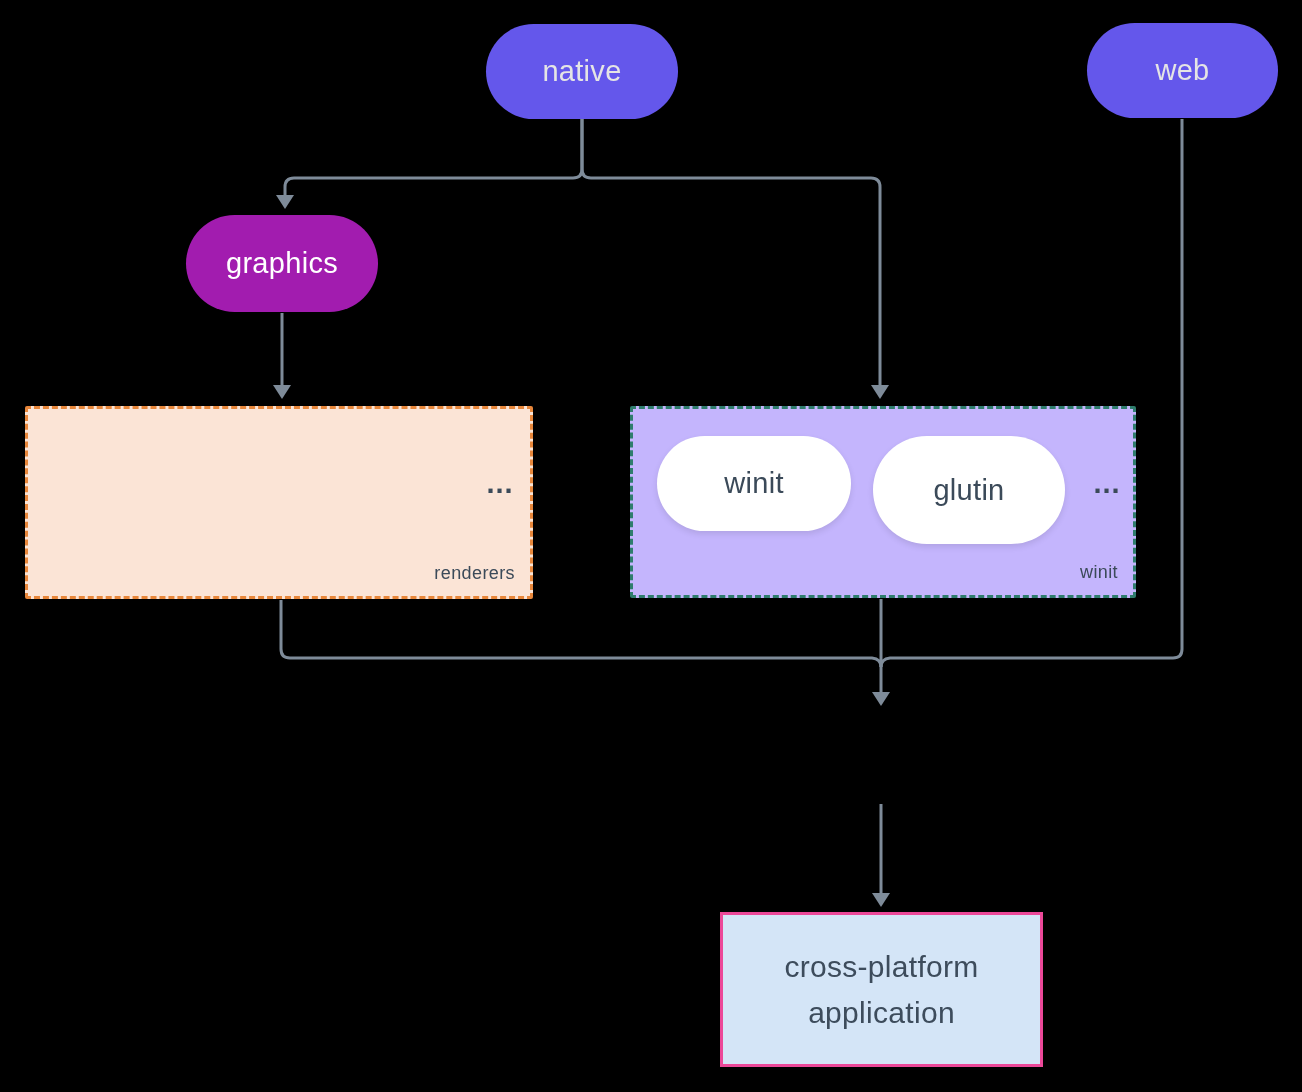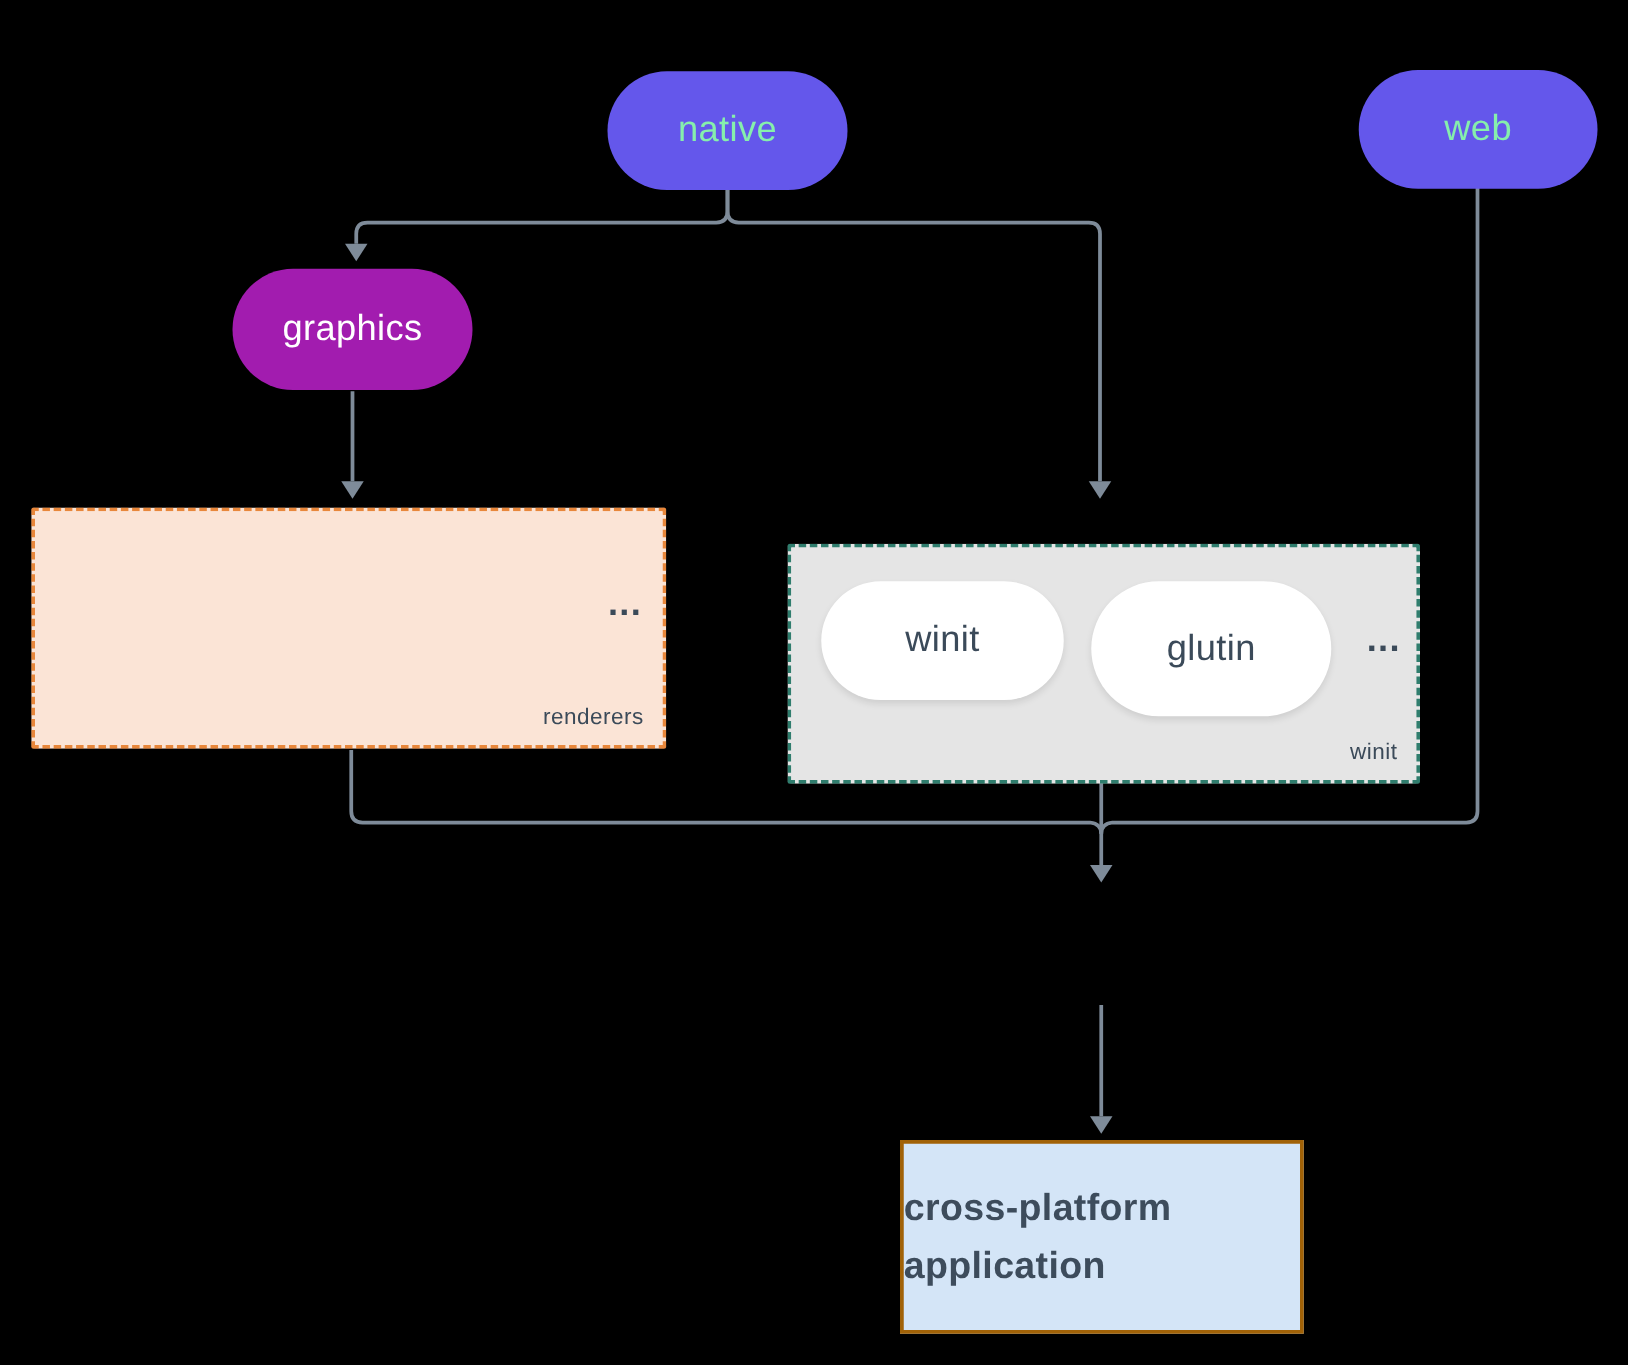--- a/index.html
+++ b/index.html
@@ -7,41 +7,41 @@
     position:relative;width:1302px;height:1092px;background:#000;
     font-family:"Liberation Sans","DejaVu Sans",sans-serif;overflow:hidden;
   }
   svg.wires{position:absolute;left:0;top:0;width:1302px;height:1092px;}
   svg.wires path{fill:none;stroke:#7e8b99;stroke-width:3;}
   svg.wires polygon{fill:#7e8b99;stroke:none;}
   .pill{
     position:absolute;border-radius:999px;display:flex;align-items:center;justify-content:center;
     font-size:29px;letter-spacing:.3px;
   }
-  .pill.purple{background:#6457eb;color:#86efac;margin-top:33px;}
+  .pill.purple{background:#6457eb;color:#e5e5e5;}
   .pill.orange{background:#a21caf;color:#fff;}
   .pill.blue{background:#2e89da;color:#fff;}
   .pill.white{background:#ffffff;color:#3b4a59;box-shadow:0 3px 6px rgba(0,0,0,0.10);}
   .group{
     position:absolute;box-sizing:border-box;border:3px dashed;border-radius:2px;
   }
   .group.renderers{background:#fbe4d6;border-color:#e8873b;}
-  .group.shells{background:#e5e5e5;border-color:#2f7d6d;margin-top:29px;}
+  .group.shells{background:#c4b5fd;border-color:#2f7d6d;}
   .group-label{
     position:absolute;right:15px;bottom:12px;font-size:18px;color:#3b4a59;letter-spacing:.4px;
   }
   .dots{
     position:absolute;display:flex;align-items:center;justify-content:center;
     font-size:29px;color:#3b4a59;font-weight:bold;letter-spacing:1px;
   }
   .appbox{
     position:absolute;left:720px;top:912px;width:323px;height:155px;box-sizing:border-box;
-    background:#d4e5f7;border:3px solid #a16207;
-    display:flex;flex-direction:column;align-items:flex-start;justify-content:center;
-    color:#3d4c5c;font-size:30px;line-height:46px;letter-spacing:.3px;font-weight:bold;
+    background:#d4e5f7;border:3px solid #ec4899;
+    display:flex;flex-direction:column;align-items:center;justify-content:center;
+    color:#3d4c5c;font-size:30px;line-height:46px;letter-spacing:.3px;
   }
   
   #node-native{left:486px;top:24px;width:192px;height:95px;}
   #node-web{left:1087px;top:23px;width:191px;height:95px;}
   #node-graphics{left:186px;top:215px;width:192px;height:97px;}
   #node-iced{left:785px;top:708px;width:192px;height:95px;}
   #box-renderers{left:25px;top:406px;width:508px;height:193px;}
   #box-shells{left:630px;top:406px;width:506px;height:192px;}
   #node-wgpu{left:23px;top:27px;width:192px;height:95px;}
   #node-glow{left:238px;top:27px;width:194px;height:95px;}

